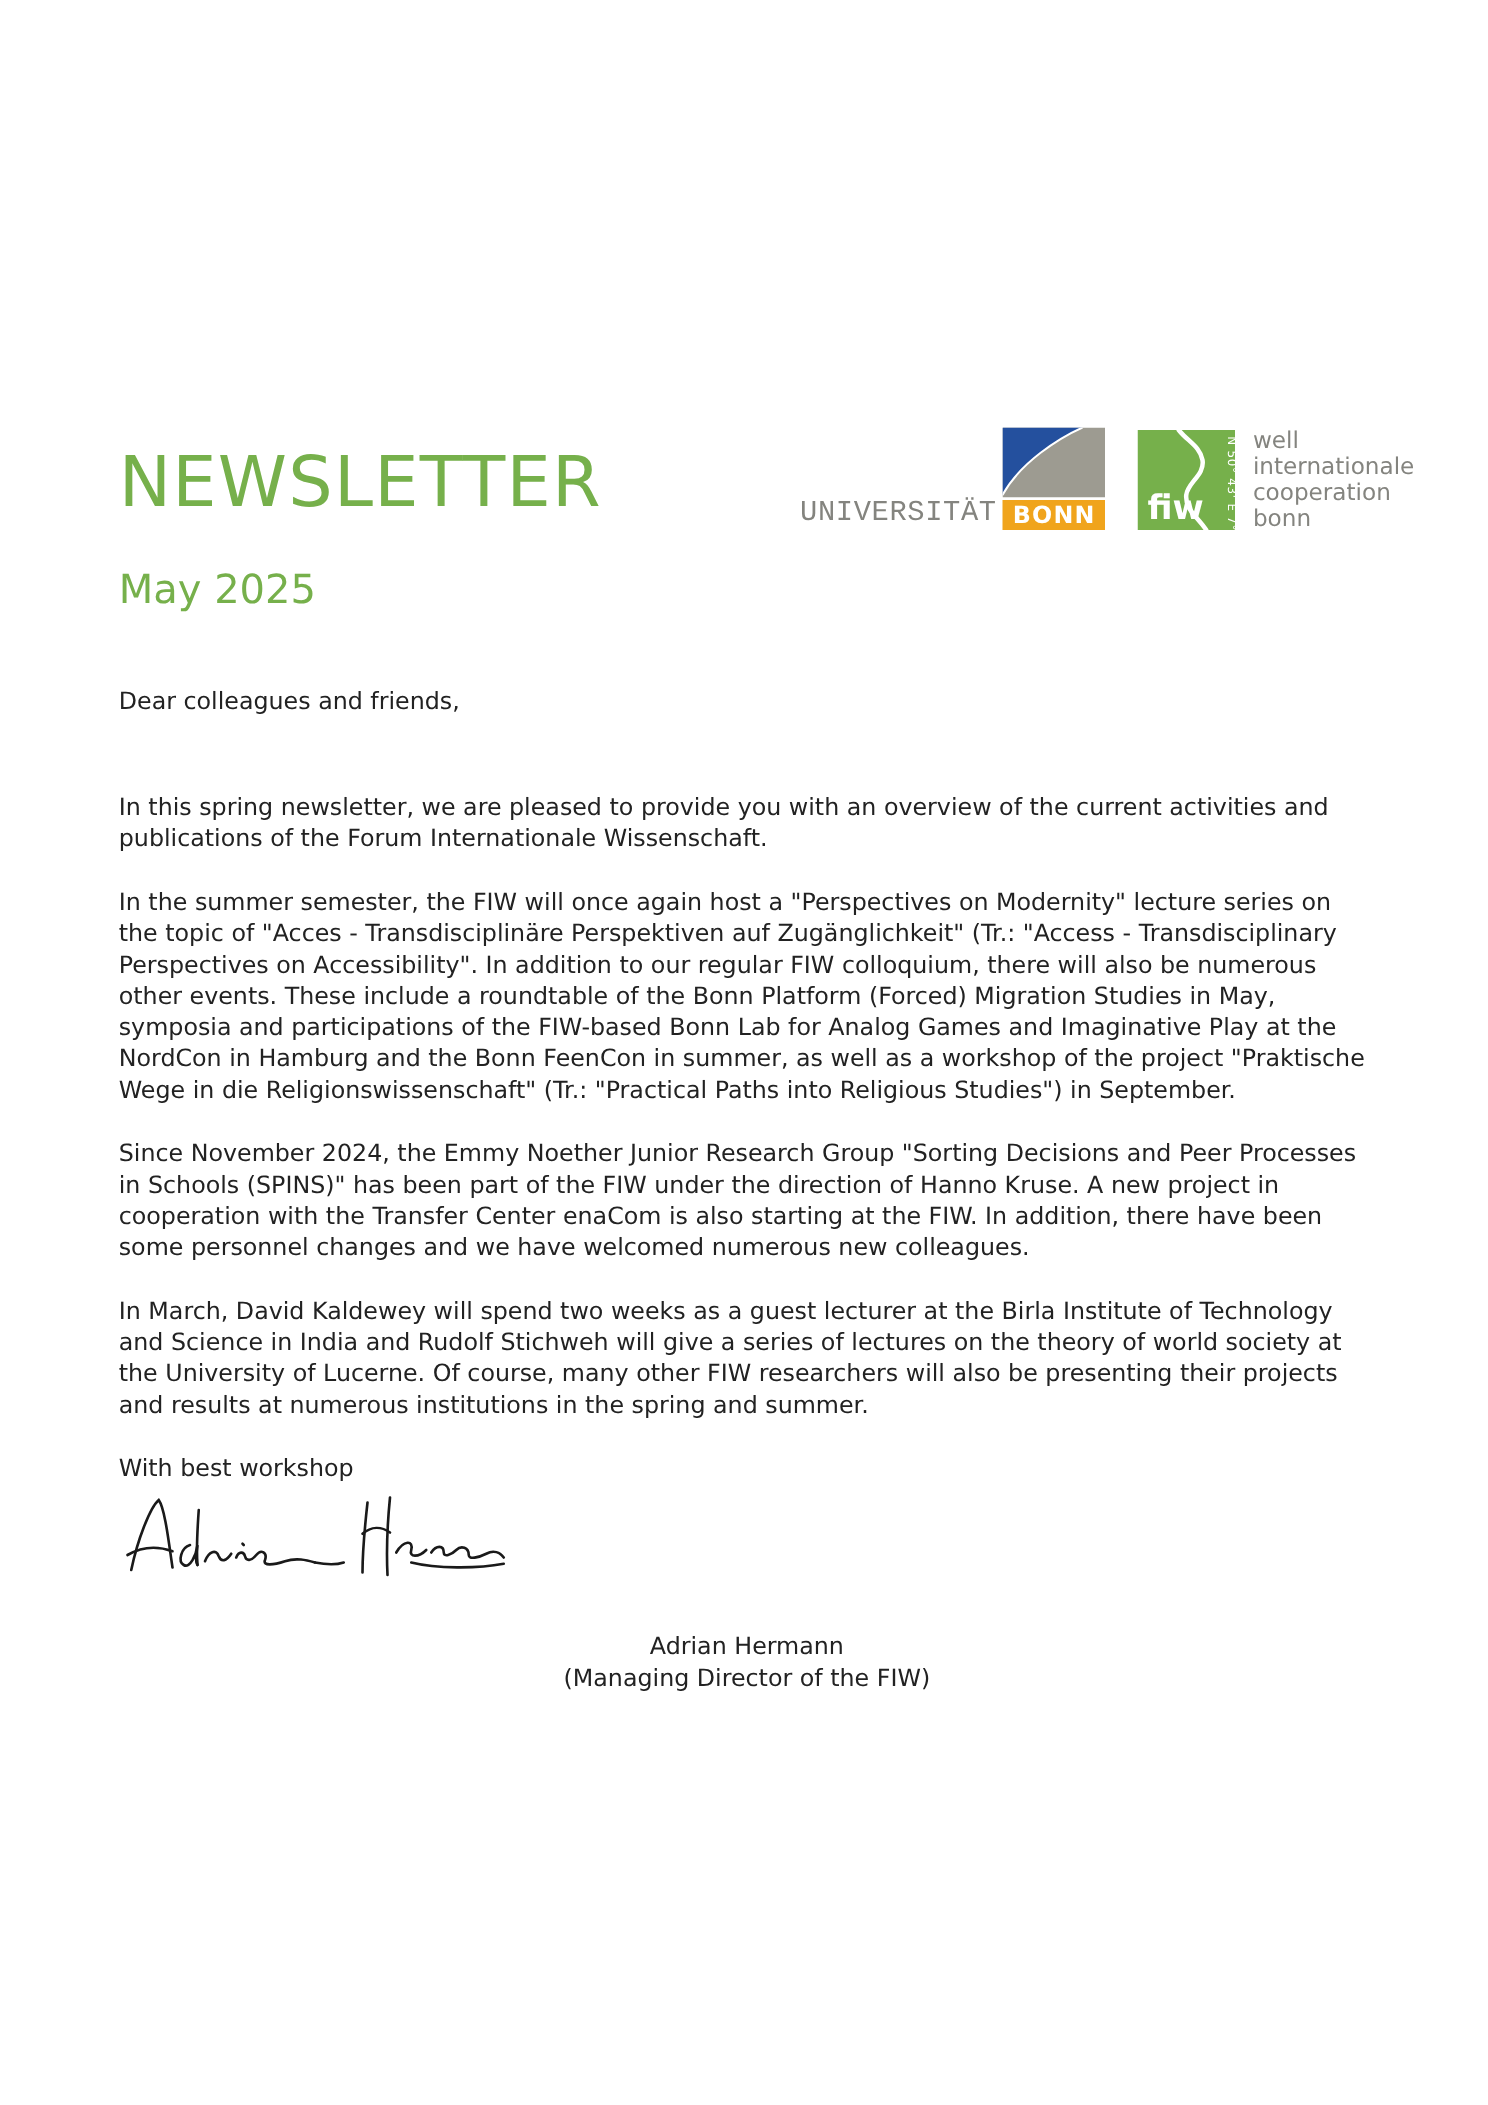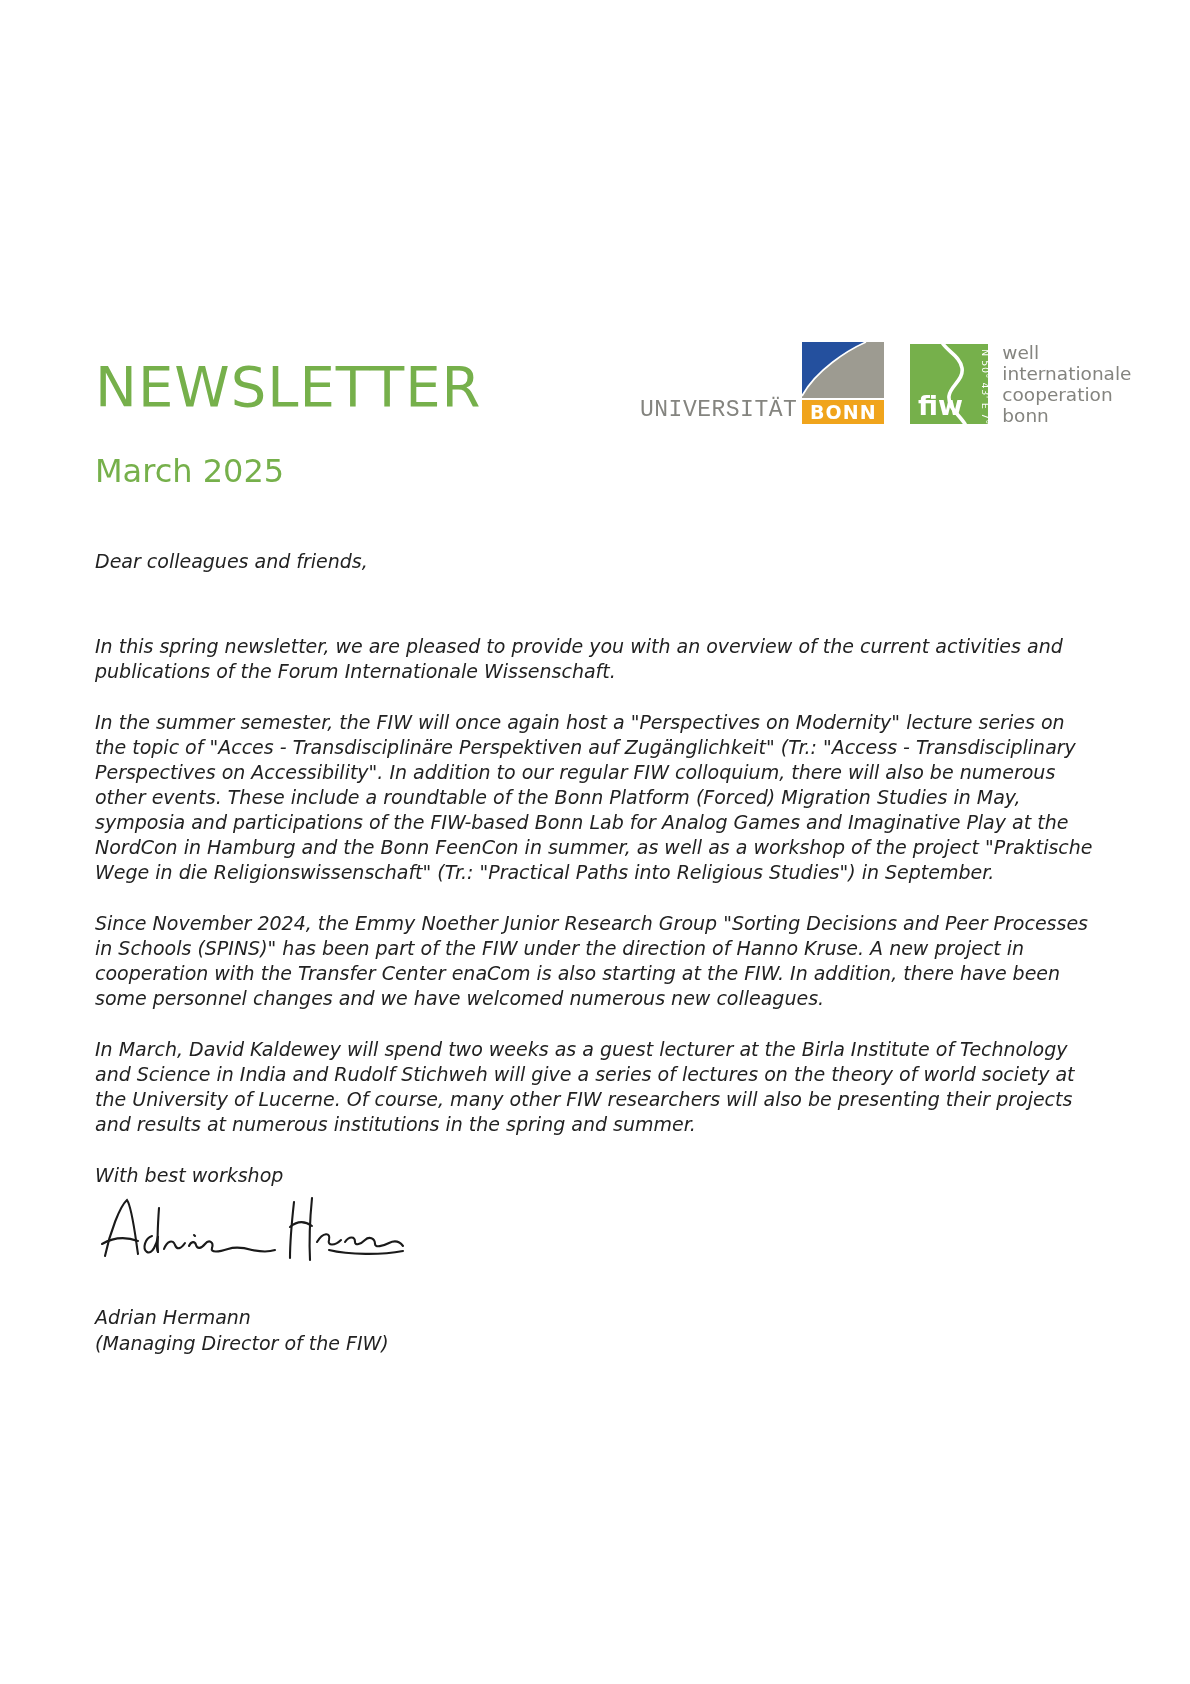--- a/index.html
+++ b/index.html
@@ -45,36 +45,36 @@
   .fiw-wordmark{
     margin:0 0 -2px 14px;
     font-size:18.5px;line-height:21px;
     color:var(--logo-gray-text,#8c8c87);
     white-space:nowrap;
   }
   .fiw-wordmark span{display:block;}
   
   .letter{
     position:absolute;left:95px;top:549px;width:1005px;
-    font-size:19px;line-height:25px;font-style:italic;
+    font-size:19px;line-height:25px;
   }
   .salutation{margin:0 0 60px 0;}
   .letter p{margin:0 0 26px 0;}
   .closing{margin:16px 0 6px 0;}
   .signature-svg{display:block;margin:2px 0 0 2px;}
   .signer{margin-top:42px;line-height:26px;}
-  .signer div{margin:0;}
+  .signer div{margin:0;text-align:center;}
 </style>
 </head>
 <body>
 
 <div class="page">
 
   <div class="title">NEWSLETTER</div>
-  <div class="subtitle">March 2025</div>
+  <div class="subtitle">May 2025</div>
 
   <div class="logos">
 
     <div class="uni-wordmark">UNIVERSITÄT</div>
 
     <div class="bonn-emblem">
       <svg class="bonn-square" viewBox="0 0 82 56" xmlns="http://www.w3.org/2000/svg">
         <rect width="82" height="56" fill="#9d9b91"></rect>
         <path d="M0,0 L64,0 C46,8 14,28 0,54 Z" fill="#24509e"></path>
         <path d="M64,0 C46,8 14,28 0,54" fill="none" stroke="#ffffff" stroke-width="1.6"></path>

